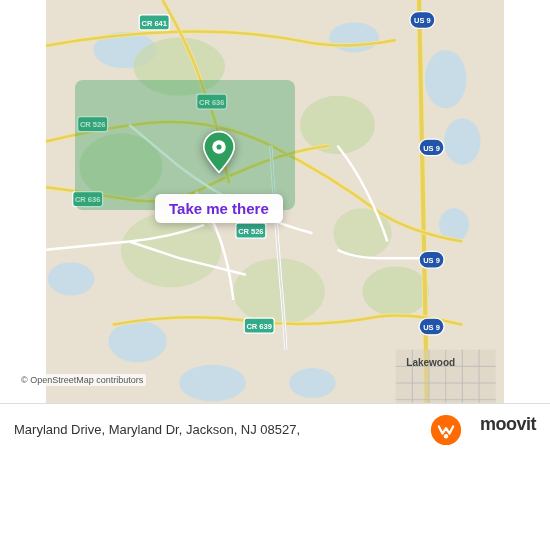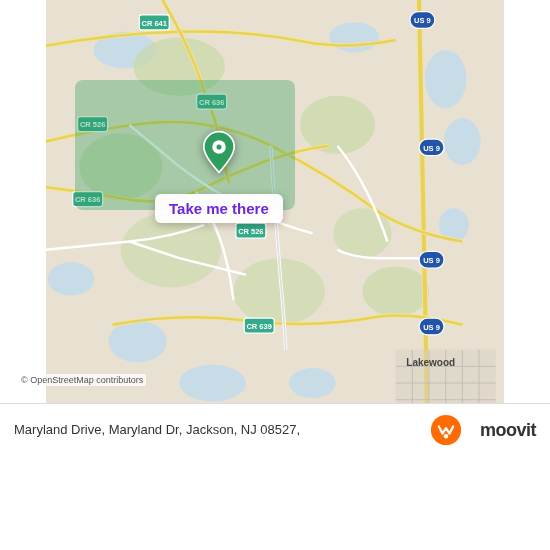--- a/index.html
+++ b/index.html
@@ -82,21 +82,20 @@
 
     .bottom-address {
       flex: 1;
       font-size: 13px;
       color: #333;
       line-height: 1.4;
     }
 
     .moovit-logo {
       display: flex;
-      align-items: center;
       gap: 18px;
       flex-shrink: 0;
     }
 
     .moovit-logo-icon {
       width: 32px;
       height: 32px;
     }
 
     .moovit-text {

